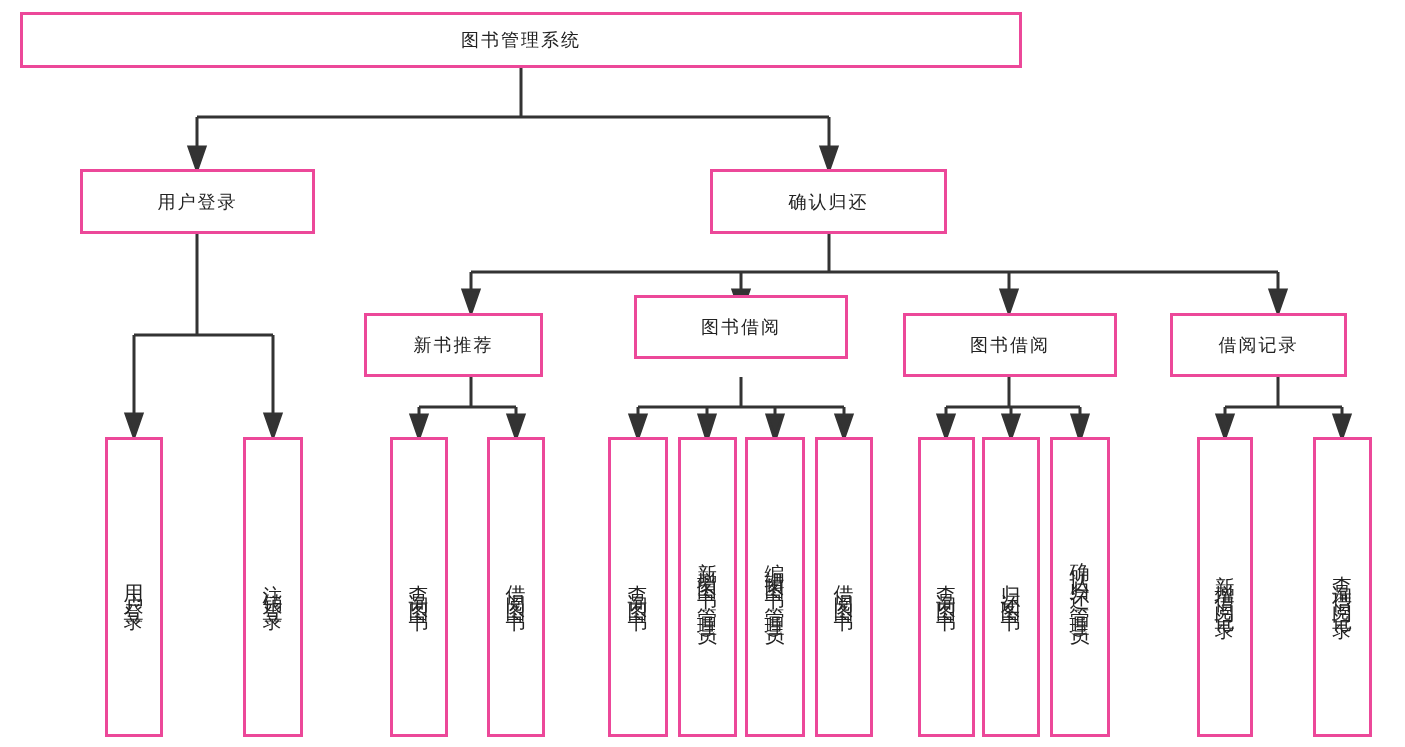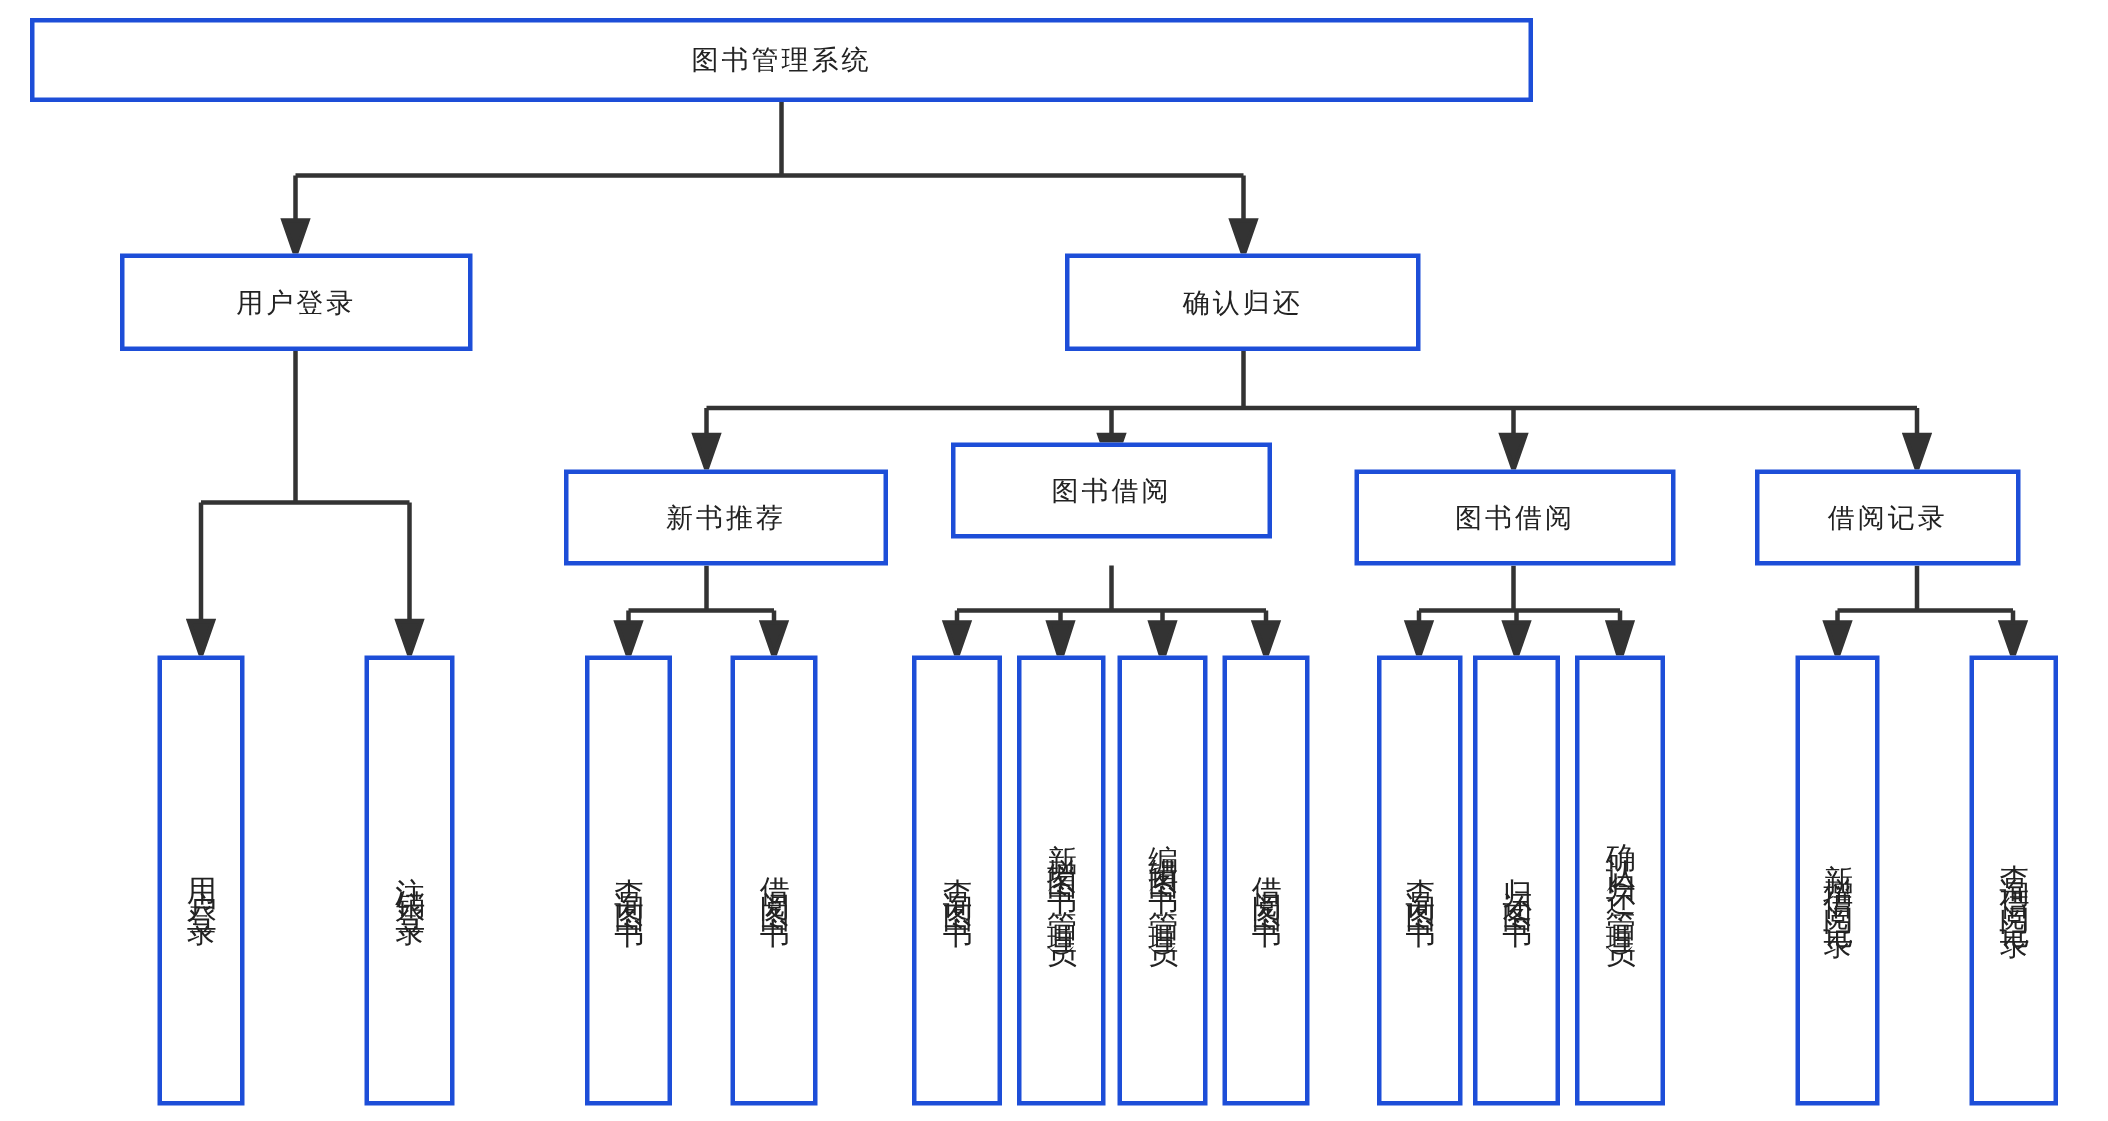--- a/index.html
+++ b/index.html
@@ -13,21 +13,21 @@
   }
   .connectors {
     position: absolute;
     left: 0; top: 0;
     width: 1405px; height: 747px;
     pointer-events: none;
   }
   .box {
     position: absolute;
     box-sizing: border-box;
-    border: 3px solid #1d4ed8;
+    border: 3px solid #ec4899;
     background: #ffffff;
     color: #222222;
     display: flex;
     align-items: center;
     justify-content: center;
   }
   .h {
     font-size: 18px;
     letter-spacing: 2px;
     white-space: nowrap;
@@ -35,21 +35,21 @@
   .v {
     writing-mode: vertical-rl;
     text-orientation: mixed;
     font-size: 20px;
     letter-spacing: 9px;
     line-height: 1.1;
   }
   .root  { left: 20px;  top: 12px;  width: 1002px; height: 56px; }
   .n-l2a { left: 80px;  top: 169px; width: 235px;  height: 65px; }
   .n-l2b { left: 710px; top: 169px; width: 237px;  height: 65px; }
-  .n-l3a { left: 376px; top: 313px; width: 216px;  height: 64px; font-family: Liberation Serif, serif; }
+  .n-l3a { left: 364px; top: 313px; width: 179px;  height: 64px; font-family: Liberation Serif, serif; }
   .n-l3b { left: 634px; top: 295px; width: 214px;  height: 64px; }
   .n-l3c { left: 903px; top: 313px; width: 214px;  height: 64px; }
   .n-l3d { left: 1170px;top: 313px; width: 177px;  height: 64px; }
   .leaf  { top: 437px; height: 300px; }
   .a1 { left: 105px;  width: 58px; }
   .a2 { left: 243px;  width: 60px; }
   .b1 { left: 390px;  width: 58px; }
   .b2 { left: 487px;  width: 58px; }
   .c1 { left: 608px;  width: 60px; }
   .c2 { left: 678px;  width: 59px; }

